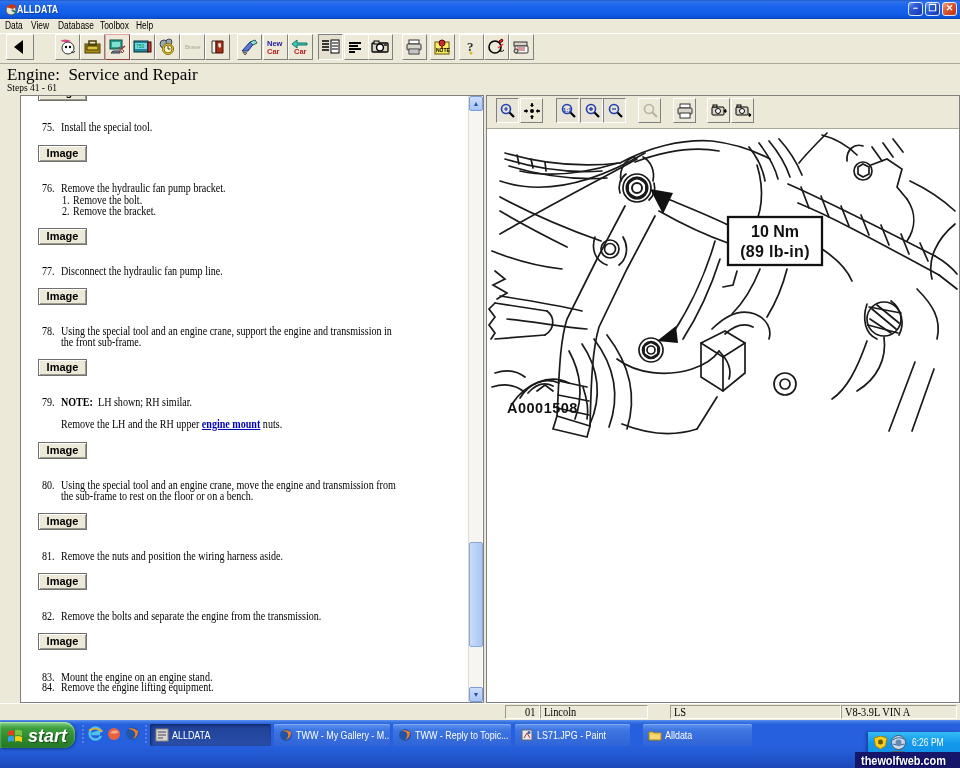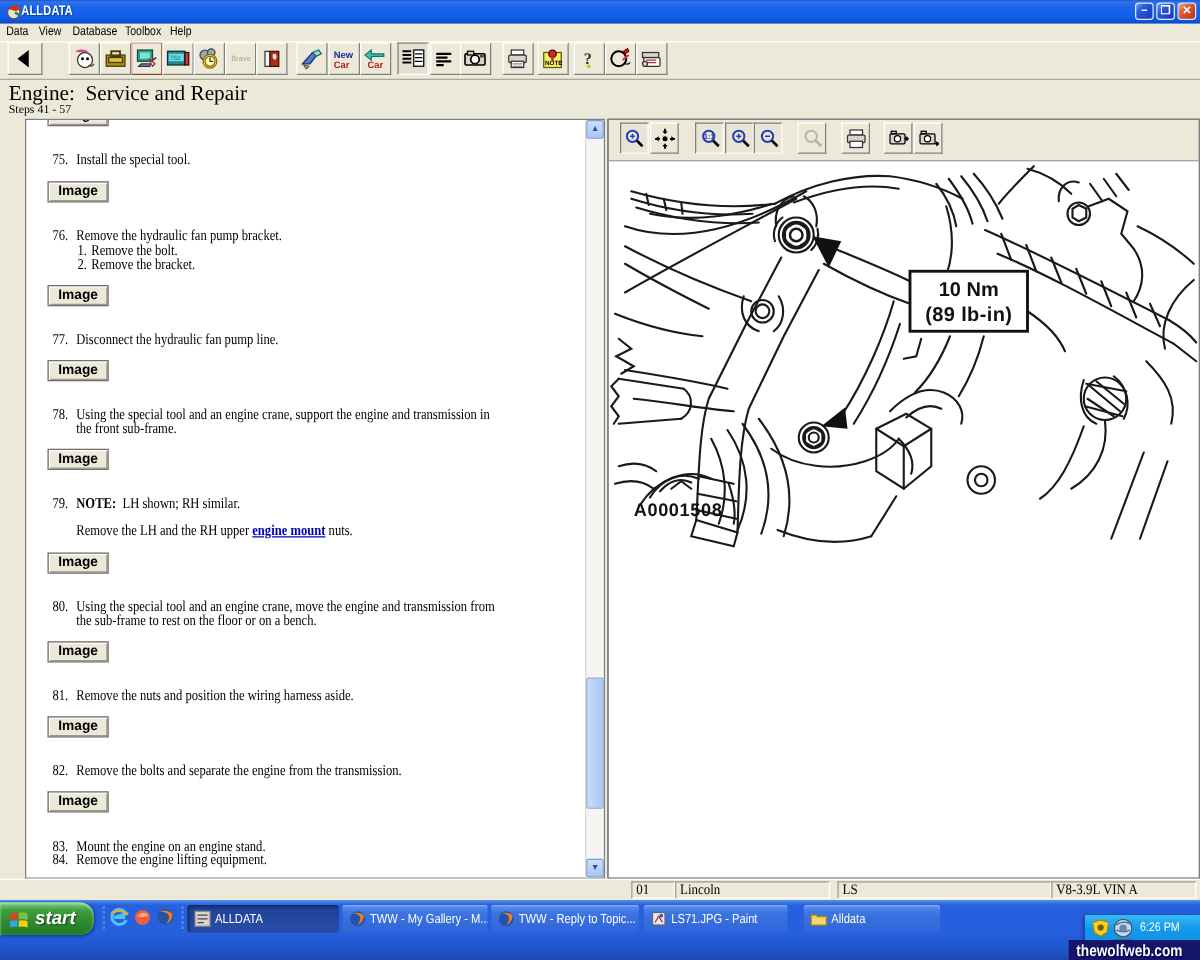--- a/index.html
+++ b/index.html
@@ -41,40 +41,40 @@
     box-sizing:border-box;font-family:"Liberation Sans",sans-serif;font-weight:bold;
     font-size:11px;text-align:center;line-height:15px;color:#000;}
   
   #vscroll{left:468px;top:96px;width:14px;height:606px;background:#F6F5F2;border-left:1px solid #DEDBCE;box-sizing:border-box;}
   .sbtn{position:absolute;left:0;width:14px;height:15px;border-radius:2px;
     background:linear-gradient(180deg,#CCDEFB,#A8C6F5);border:1px solid #7A9CDB;box-sizing:border-box;
     color:#2B4FA8;font-size:7px;text-align:center;line-height:13px;}
   #sthumb{position:absolute;left:0;top:446px;width:14px;height:105px;border-radius:2px;
     background:linear-gradient(90deg,#CADCFA,#ABC6F2);border:1px solid #8AA8DE;box-sizing:border-box;}
   
-  #rightpanel{left:486px;top:95px;width:474px;height:608px;background:#0c4a6e;
+  #rightpanel{left:486px;top:95px;width:474px;height:608px;background:#ffffff;
     border:1px solid #808080;box-sizing:border-box;}
   #rtoolbar{position:absolute;left:0;top:0;width:472px;height:32px;background:#ECE9D8;
     border-bottom:1px solid #ACA899;}
   .rbtn{position:absolute;top:2px;width:23px;height:25px;background:#ECE9D8;
     border:1px solid;border-color:#FFFFFF #808080 #808080 #FFFFFF;box-sizing:border-box;}
   .rbtn svg{position:absolute;left:2px;top:3px;}
   .rbtn.press{border-color:#808080 #FFFFFF #FFFFFF #808080;background:#E8E4D8;}
   
   #statusbar{left:0;top:703px;width:960px;height:17px;background:#ECE9D8;border-top:1px solid #fff;
     font-family:"Liberation Serif",serif;font-size:11.5px;color:#000;}
   .sfield{position:absolute;top:1px;height:14px;border:1px solid;border-color:#9C9A8C #fff #fff #9C9A8C;
     padding:0 3px;line-height:13px;box-sizing:border-box;}
   .sfield span{display:inline-block;transform:scaleX(0.9);transform-origin:0 0;}
   
   #taskbar{left:0;top:720px;width:960px;height:48px;
     background:linear-gradient(180deg,#5E90EE 0%,#3B77E4 4%,#2760DE 9%,#2760DE 55%,#2158D0 75%,#1C48B8 100%);}
   #startbtn{position:absolute;left:0;top:2px;width:75px;height:26px;border-radius:0 11px 11px 0;
     background:linear-gradient(180deg,#7FCB7F 0%,#3D9E3D 25%,#2F8A2F 60%,#267A26 95%);
-    box-shadow:inset 0 1px 2px #B5EBB5, 1px 1px 3px #123A8A;color:#fff;font-style:italic;font-weight:bold;font-size:15px;}
+    box-shadow:inset 0 1px 2px #B5EBB5, 1px 1px 3px #123A8A;color:#fff;font-style:italic;font-weight:bold;font-size:18px;}
   .taskbtn{position:absolute;top:4px;height:22px;border-radius:2px;color:#fff;font-size:10.5px;
     background:linear-gradient(180deg,#5D92F0 0%,#3C74E0 30%,#3064D8 100%);
     box-shadow:inset 0 1px 0 #84ABF2;line-height:22px;white-space:nowrap;overflow:hidden;}
   .taskbtn.active{background:linear-gradient(180deg,#1E3F96 0%,#2A4FA8 100%);box-shadow:inset 1px 1px 3px #0D2355;}
   .taskbtn .lbl{display:inline-block;transform:scaleX(0.85);transform-origin:0 0;margin-left:22px;}
   .ticon{position:absolute;left:5px;top:4px;width:14px;height:14px;}
   #tray{position:absolute;left:868px;top:12px;width:92px;height:36px;
     background:linear-gradient(180deg,#35BBF5 0%,#1299EC 30%,#0F87E0 100%);
     box-shadow:-2px 0 3px rgba(0,20,80,.4);color:#fff;font-size:10px;}
   .trlbl{position:absolute;transform:scaleX(0.85);transform-origin:0 0;}
@@ -239,21 +239,21 @@
         <rect x="2" y="4" width="13" height="4" fill="#D8D4C8" stroke="#333"></rect>
         <rect x="3" y="8" width="13" height="7" rx="1" fill="#fff" stroke="#333"></rect>
         <path d="M5 10 h8 M5 12 h8" stroke="#A33"></path>
         <circle cx="4" cy="13" r="2" fill="#D8D4C8" stroke="#333"></circle>
       </svg>
     </div>
 </div>
 
 <div class="abs" id="header">
   <div class="abs" id="h1t">Engine:&nbsp;&nbsp;Service and Repair</div>
-  <div class="abs" id="h2t">Steps 41 - 57</div>
+  <div class="abs" id="h2t">Steps 41 - 61</div>
 </div>
 
 <div class="abs" id="leftpanel">
   <div class="imgbtn" style="top:-12px;">Image</div>
   <div class="num" style="top:26px;">75.</div>
     <div class="txt" style="top:26px;">Install the special tool.</div>
   <div class="imgbtn" style="top:49px;">Image</div>
   <div class="num" style="top:87px;">76.</div>
     <div class="txt" style="top:87px;">Remove the hydraulic fan pump bracket.</div>
   <div class="snum" style="top:99px;">1.</div>
@@ -504,22 +504,22 @@
     <rect x="241" y="88" width="94" height="48" fill="#fff" stroke="#111" stroke-width="2.3"></rect>
     <text x="288" y="108" text-anchor="middle" font-family="Liberation Sans" font-size="16" font-weight="bold" fill="#111">10 Nm</text>
     <text x="288" y="128" text-anchor="middle" font-family="Liberation Sans" font-size="16" font-weight="bold" fill="#111" letter-spacing="0.3">(89 lb-in)</text>
     <text x="20" y="284" font-family="Liberation Sans" font-size="14.5" font-weight="bold" fill="#111" letter-spacing="0.5">A0001508</text>
   </g>
   </svg>
   </div>
 </div>
 
 <div class="abs" id="statusbar">
-  <div class="sfield" style="left:505px;width:35px;"><span>01</span></div>
-  <div class="sfield" style="left:540px;width:124px;"><span>Lincoln</span></div>
+  <div class="sfield" style="left:505px;width:35px;text-align:right;"><span>01</span></div>
+  <div class="sfield" style="left:540px;width:108px;"><span>Lincoln</span></div>
   <div class="sfield" style="left:670px;width:171px;"><span>LS</span></div>
   <div class="sfield" style="left:841px;width:116px;"><span>V8-3.9L VIN A</span></div>
 </div>
 
 <div class="abs" id="taskbar">
   <div id="startbtn">
     <svg style="position:absolute;left:6px;top:4px;" width="18" height="18" viewBox="0 0 18 18">
       <path d="M2 6 Q5 3.5 8 4.5 L8 9.5 Q5 8.5 2 10 Z" fill="#E83C1E"></path>
       <path d="M9 4.5 Q12 3 16 5 L16 10 Q12 8.5 9 9.5 Z" fill="#7DC242"></path>
       <path d="M2 11 Q5 9.5 8 10.5 L8 15.5 Q5 14.5 2 16 Z" fill="#33A1E8"></path>

